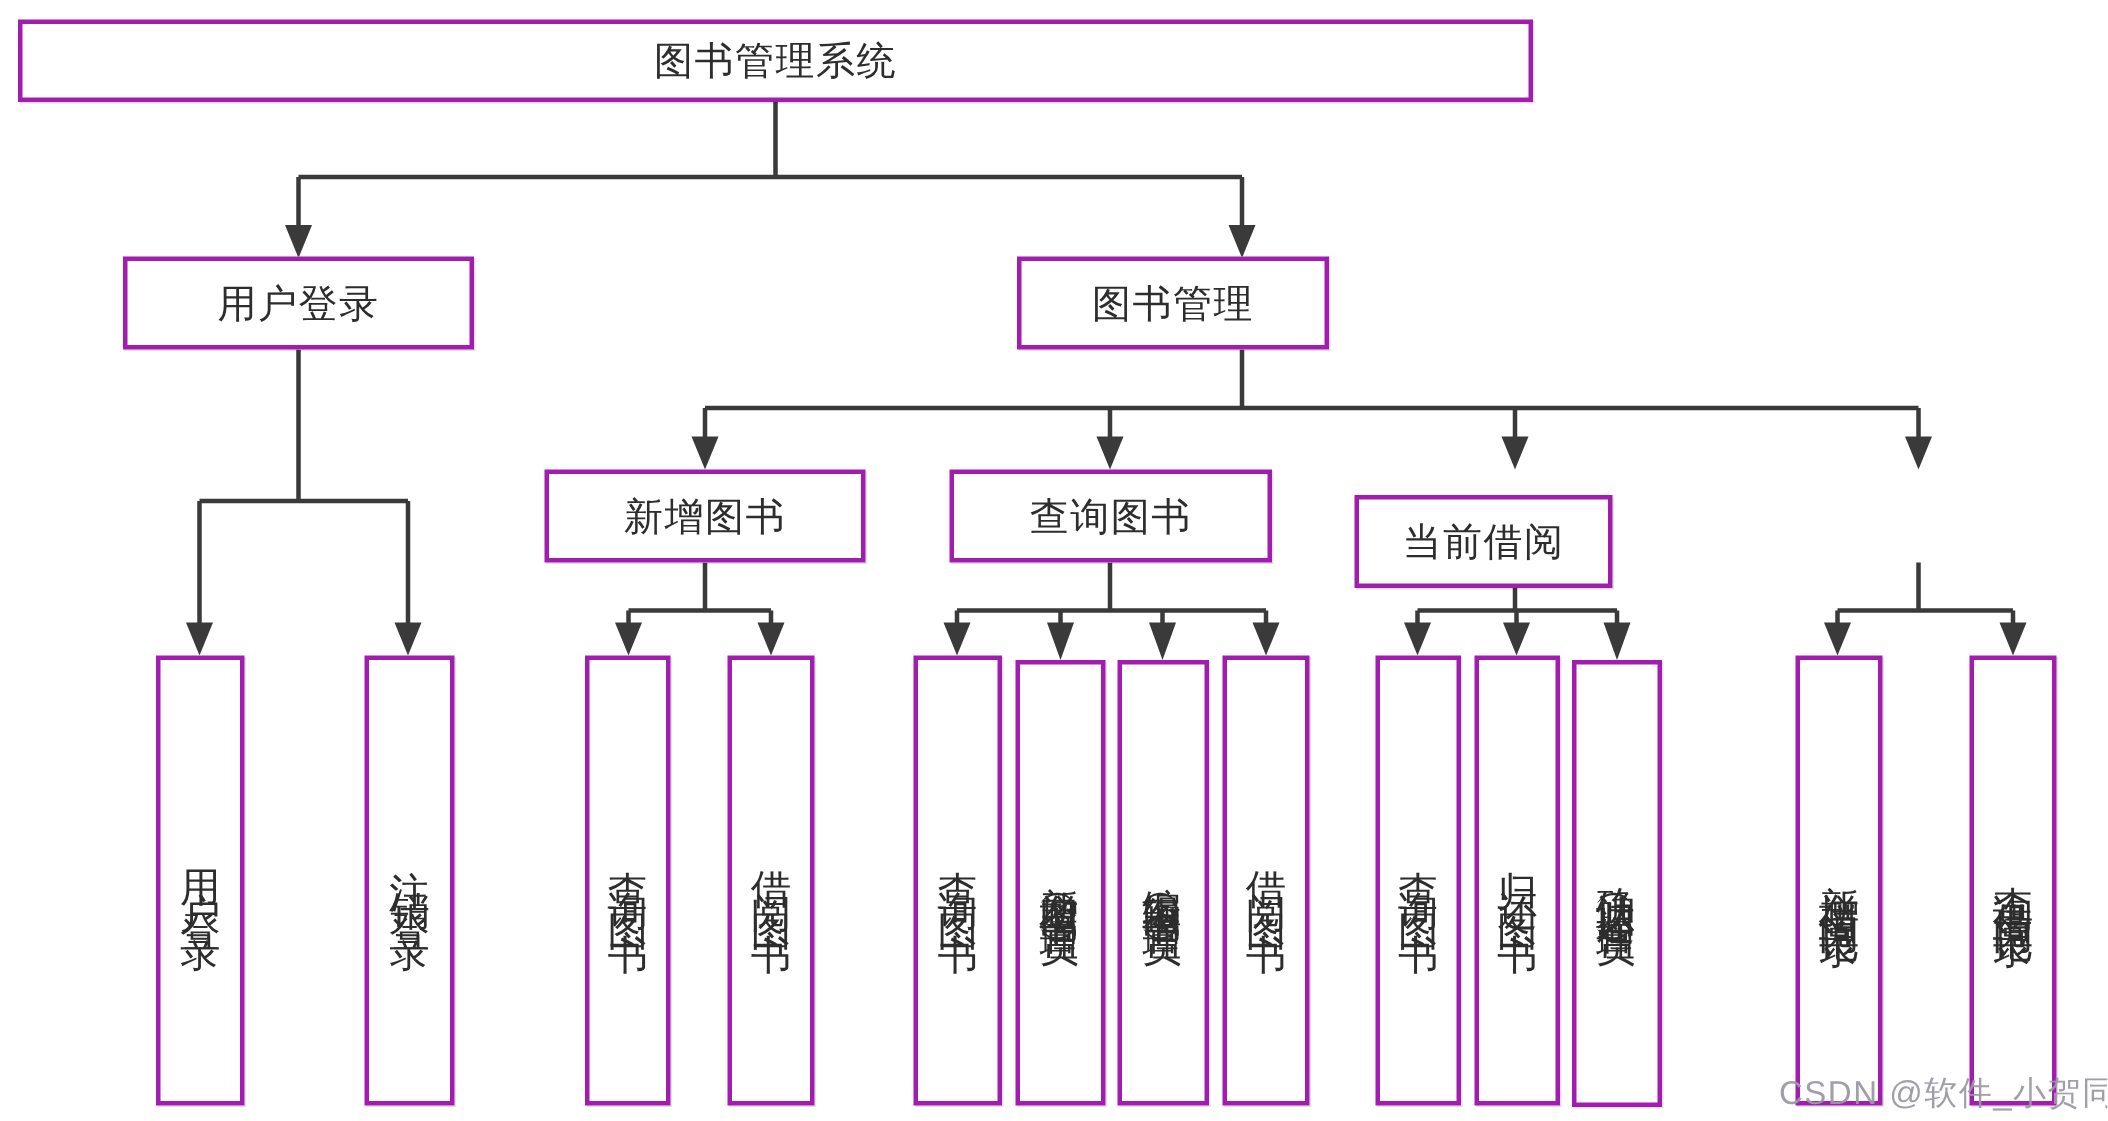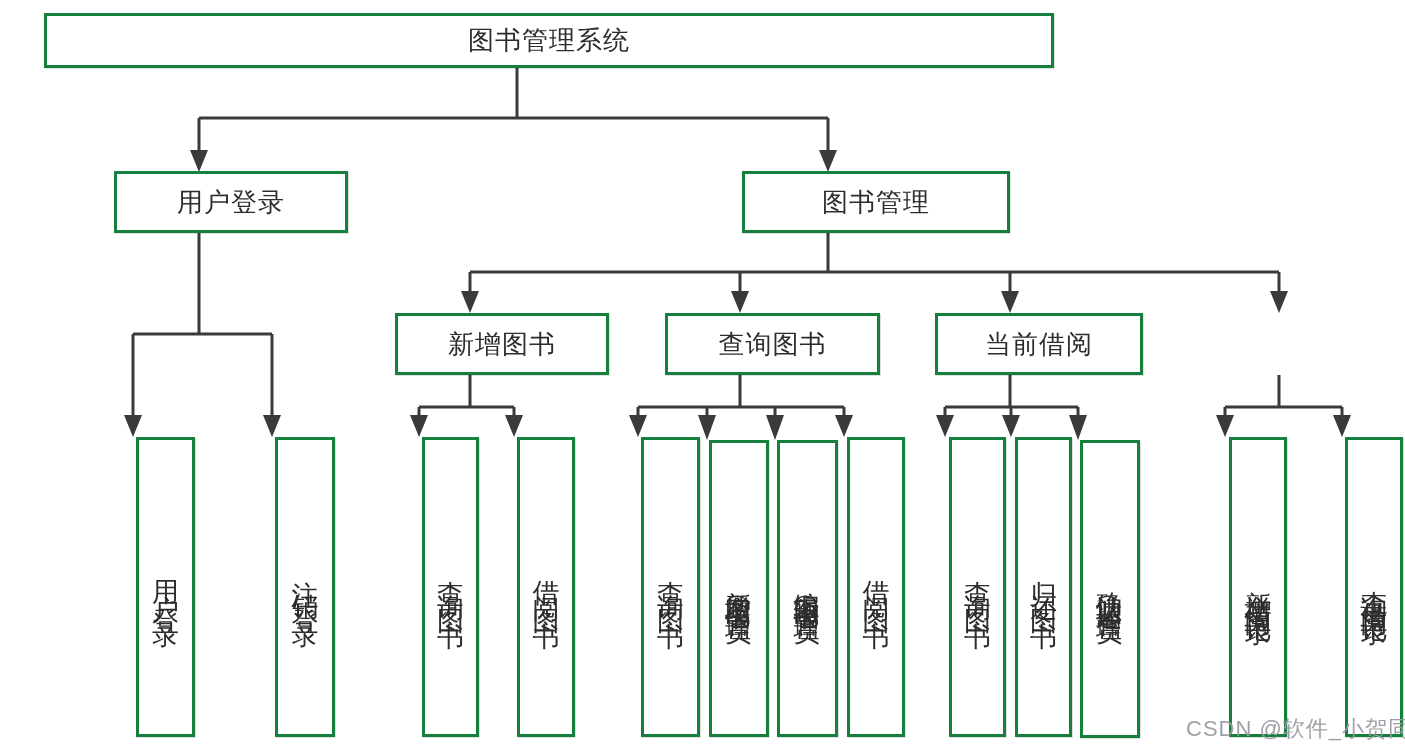--- a/index.html
+++ b/index.html
@@ -8,27 +8,26 @@
     width:1405px;height:747px;
     background:#ffffff;
     font-family:"Liberation Sans","DejaVu Sans",sans-serif;
     overflow:hidden;
   }
   svg.connectors{position:absolute;left:0;top:0;z-index:1;}
   .node{
     position:absolute;
     box-sizing:border-box;
     background:#ffffff;
-    border:3px solid #15803d;
+    border:3px solid #a21caf;
     display:flex;
     align-items:center;
     justify-content:center;
     z-index:2;
     box-shadow:1px 1px 0 rgba(0,0,0,0.12);
-    margin-left:32px;
   }
   .node .hlabel{
     font-size:26px;
     color:#2d2d2d;
     letter-spacing:1px;
     white-space:nowrap;
   }
   .node .vlabel{
     writing-mode:vertical-rl;
     text-orientation:mixed;
@@ -93,31 +92,31 @@
     </g>
   </svg>
 
   <div class="node" style="left:12px;top:13px;width:1010px;height:55px">
     <span class="hlabel">图书管理系统</span>
   </div>
 
   <div class="node" style="left:82px;top:171px;width:234px;height:62px">
     <span class="hlabel">用户登录</span>
   </div>
-  <div class="node" style="left:710px;top:171px;width:268px;height:62px">
+  <div class="node" style="left:678px;top:171px;width:208px;height:62px">
     <span class="hlabel">图书管理</span>
   </div>
 
   <div class="node" style="left:363px;top:313px;width:214px;height:62px">
     <span class="hlabel">新增图书</span>
   </div>
   <div class="node" style="left:633px;top:313px;width:215px;height:62px">
     <span class="hlabel">查询图书</span>
   </div>
-  <div class="node" style="left:903px;top:313px;width:208px;height:62px">
+  <div class="node" style="left:903px;top:330px;width:172px;height:62px">
     <span class="hlabel">当前借阅</span>
   </div>
 
   <div class="node v4" style="left:104px;top:437px;width:59px;height:300px">
     <span class="vlabel">用户登录</span>
   </div>
   <div class="node v4" style="left:243px;top:437px;width:60px;height:300px">
     <span class="vlabel">注销登录</span>
   </div>
 

